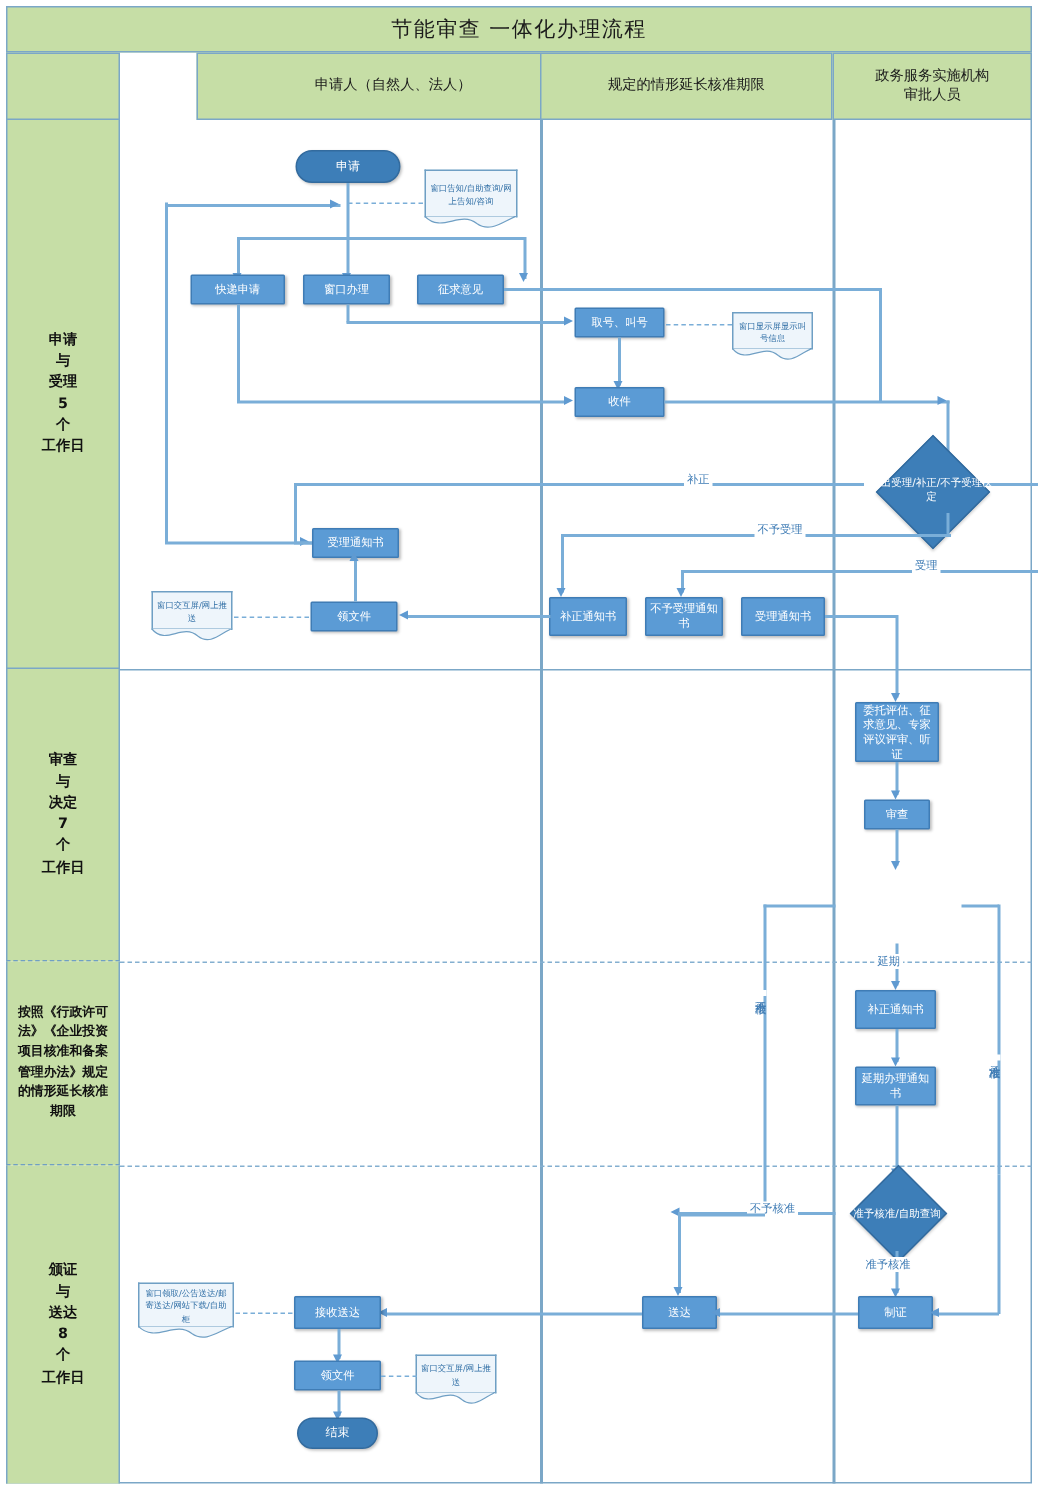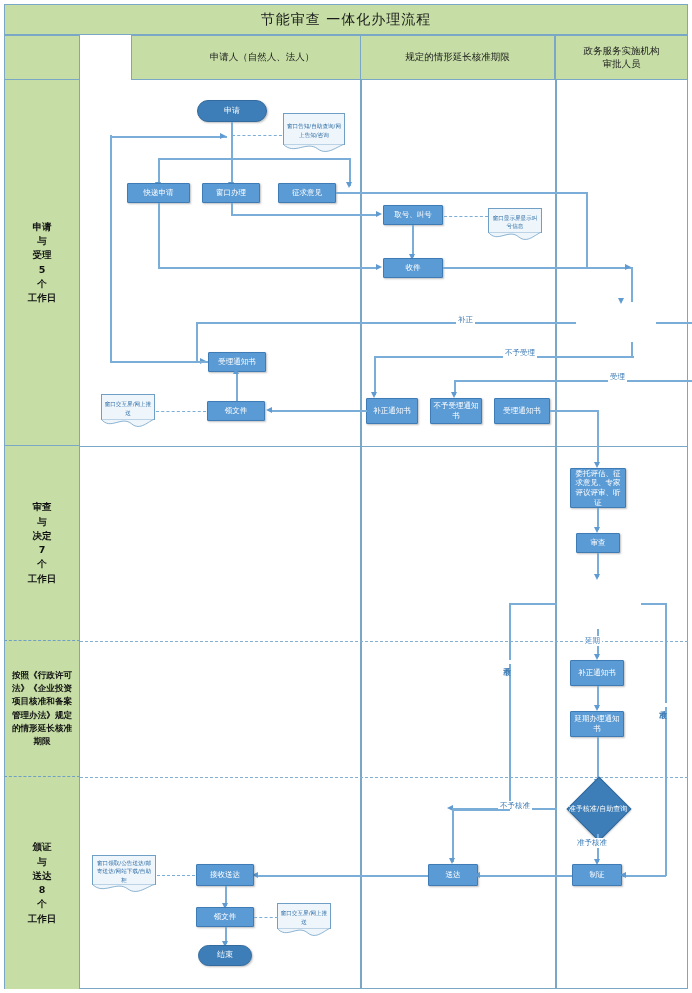--- a/index.html
+++ b/index.html
@@ -173,20 +173,24 @@
   <div class="ar right" style="left:376px;top:264px;"></div>
 
   <div class="ln h" style="left:336px;top:192px;width:252px;"></div>
   <div class="ln v" style="left:586px;top:192px;height:76px;"></div>
 
   <div class="ln h" style="left:443px;top:267px;width:190px;"></div>
   <div class="ar right" style="left:625px;top:264px;"></div>
   <div class="ln v" style="left:631px;top:267px;height:35px;"></div>
   <div class="ar down" style="left:618px;top:298px;"></div>
 
+  <div class="diamond-wrap" style="left:576px;top:296px;width:90px;height:62px;">
+    <div class="diamond" style="left:19px;top:5px;width:52px;height:52px;"></div>
+    <div class="diamond-label" style="width:88px;">作出受理/补正/不予受理决定</div>
+  </div>
 
   <div class="ln h" style="left:196px;top:322px;width:380px;"></div>
   <div class="elbl" style="left:456px;top:315px;">补正</div>
   <div class="ln v" style="left:196px;top:322px;height:40px;"></div>
   <div class="ar right" style="left:200px;top:358px;"></div>
   <div class="ln h" style="left:196px;top:361px;width:12px;"></div>
 
   <div class="node proc" style="left:208px;top:352px;width:58px;height:20px;">受理通知书</div>
 
   <div class="ln v" style="left:110px;top:135px;height:227px;"></div>

